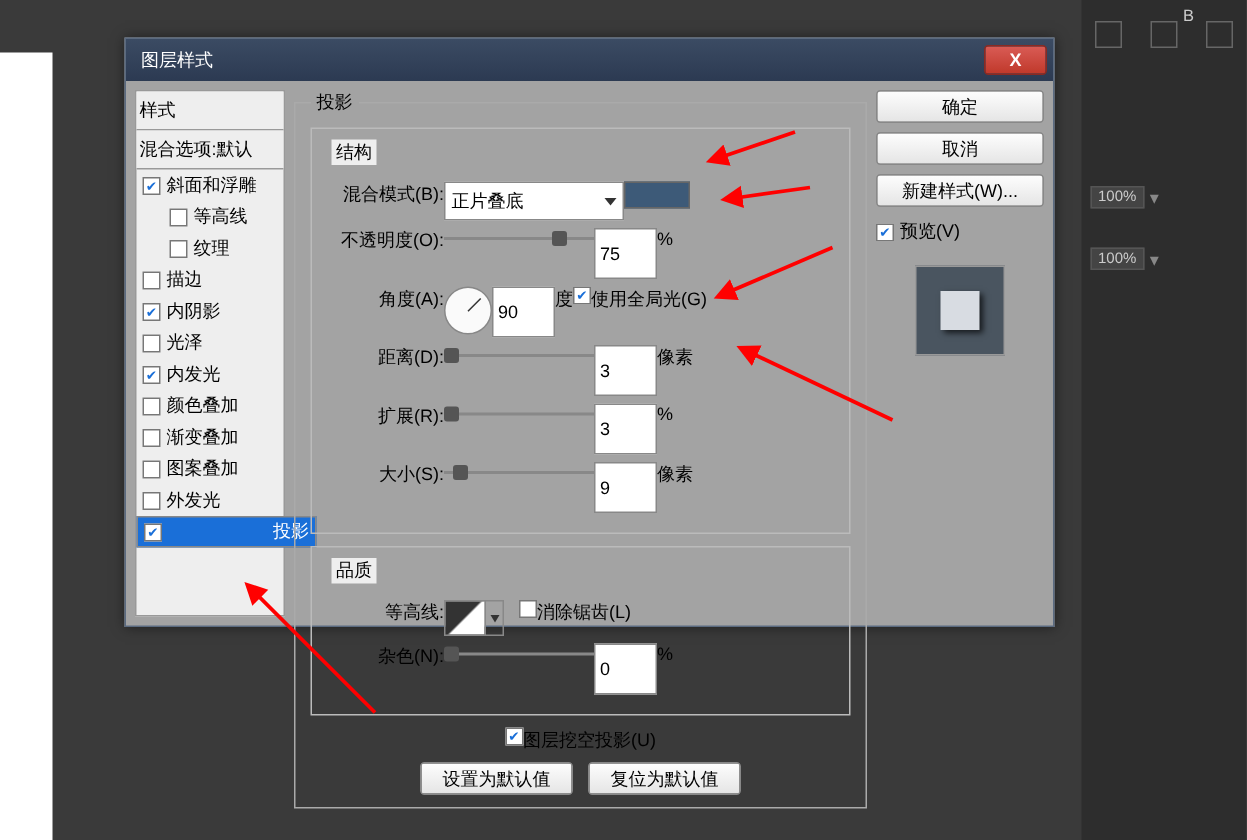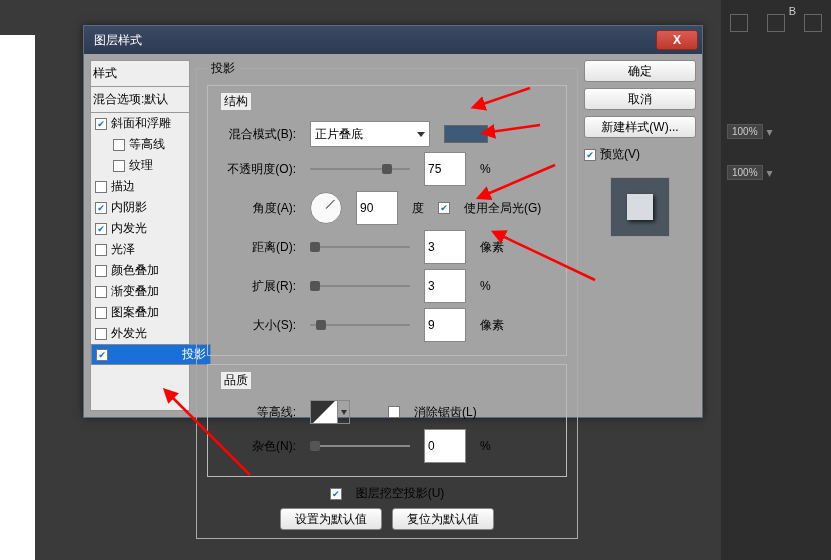--- a/index.html
+++ b/index.html
@@ -35,21 +35,21 @@
   .style-list .item.sel { background:#1a6fd8; color:#fff; }
   .style-list .item.indent { padding-left:22px; }
   .cb { width:12px;height:12px; border:1px solid #777; background:#fff; display:inline-flex;align-items:center;justify-content:center; font-size:9px; color:#1a6fd8;}
   .cb.checked::after{content:"✔";}
 
   .mid { flex:1; display:flex; flex-direction:column; gap:6px; position:relative; }
   fieldset { border:1px solid #aaa; margin:0; padding:8px 10px; }
   legend { padding:0 4px; }
   .sub-fs { border:1px solid #bbb; padding:8px 8px; margin-bottom:8px;}
   .sub-fs > .sub-legend { font-size:12px; margin:-15px 0 6px 5px; background:#eee; display:inline-block; padding:0 3px;}
-  .row { display:flex; align-items:center; gap:14px; margin:5px 0; }
+  .row { display:flex; gap:0; margin:5px 0; }
   .row .lab { width:80px; text-align:right; }
   .sel { width:120px; height:20px; border:1px solid #888; background:#fff; display:flex;align-items:center;justify-content:space-between;padding:12px 4px;}
   .sel .caret{width:0;height:0;border-left:4px solid transparent;border-right:4px solid transparent;border-top:5px solid #333;}
   .swatch { width:44px; height:18px; background:#3d5a78; border:1px solid #666;}
   .num { width:42px; height:18px; border:1px solid #888; background:#fff; padding:16px 3px; text-align:left;}
   .unit { width:30px; }
   .slider { position:relative; width:100px; height:14px;}
   .slider::before{content:"";position:absolute;left:0;right:0;top:6px;height:2px;background:#888;}
   .slider .thumb{position:absolute;top:2px;width:10px;height:10px;border-radius:2px;background:#555;left:70%;}
   .slider .thumb.l0{left:0%;} .slider .thumb.l75{left:72%;} .slider .thumb.l8{left:6%;}
@@ -117,26 +117,26 @@
           </div>
           <div class="item">
             <span class="cb"></span>
             <span>描边</span>
           </div>
           <div class="item">
             <span class="cb checked"></span>
             <span>内阴影</span>
           </div>
           <div class="item">
+            <span class="cb"></span>
+            <span>光泽</span>
+          </div>
+          <div class="item">
             <span class="cb checked"></span>
             <span>内发光</span>
-          </div>
-          <div class="item">
-            <span class="cb"></span>
-            <span>光泽</span>
           </div>
           <div class="item">
             <span class="cb"></span>
             <span>颜色叠加</span>
           </div>
           <div class="item">
             <span class="cb"></span>
             <span>渐变叠加</span>
           </div>
           <div class="item">

